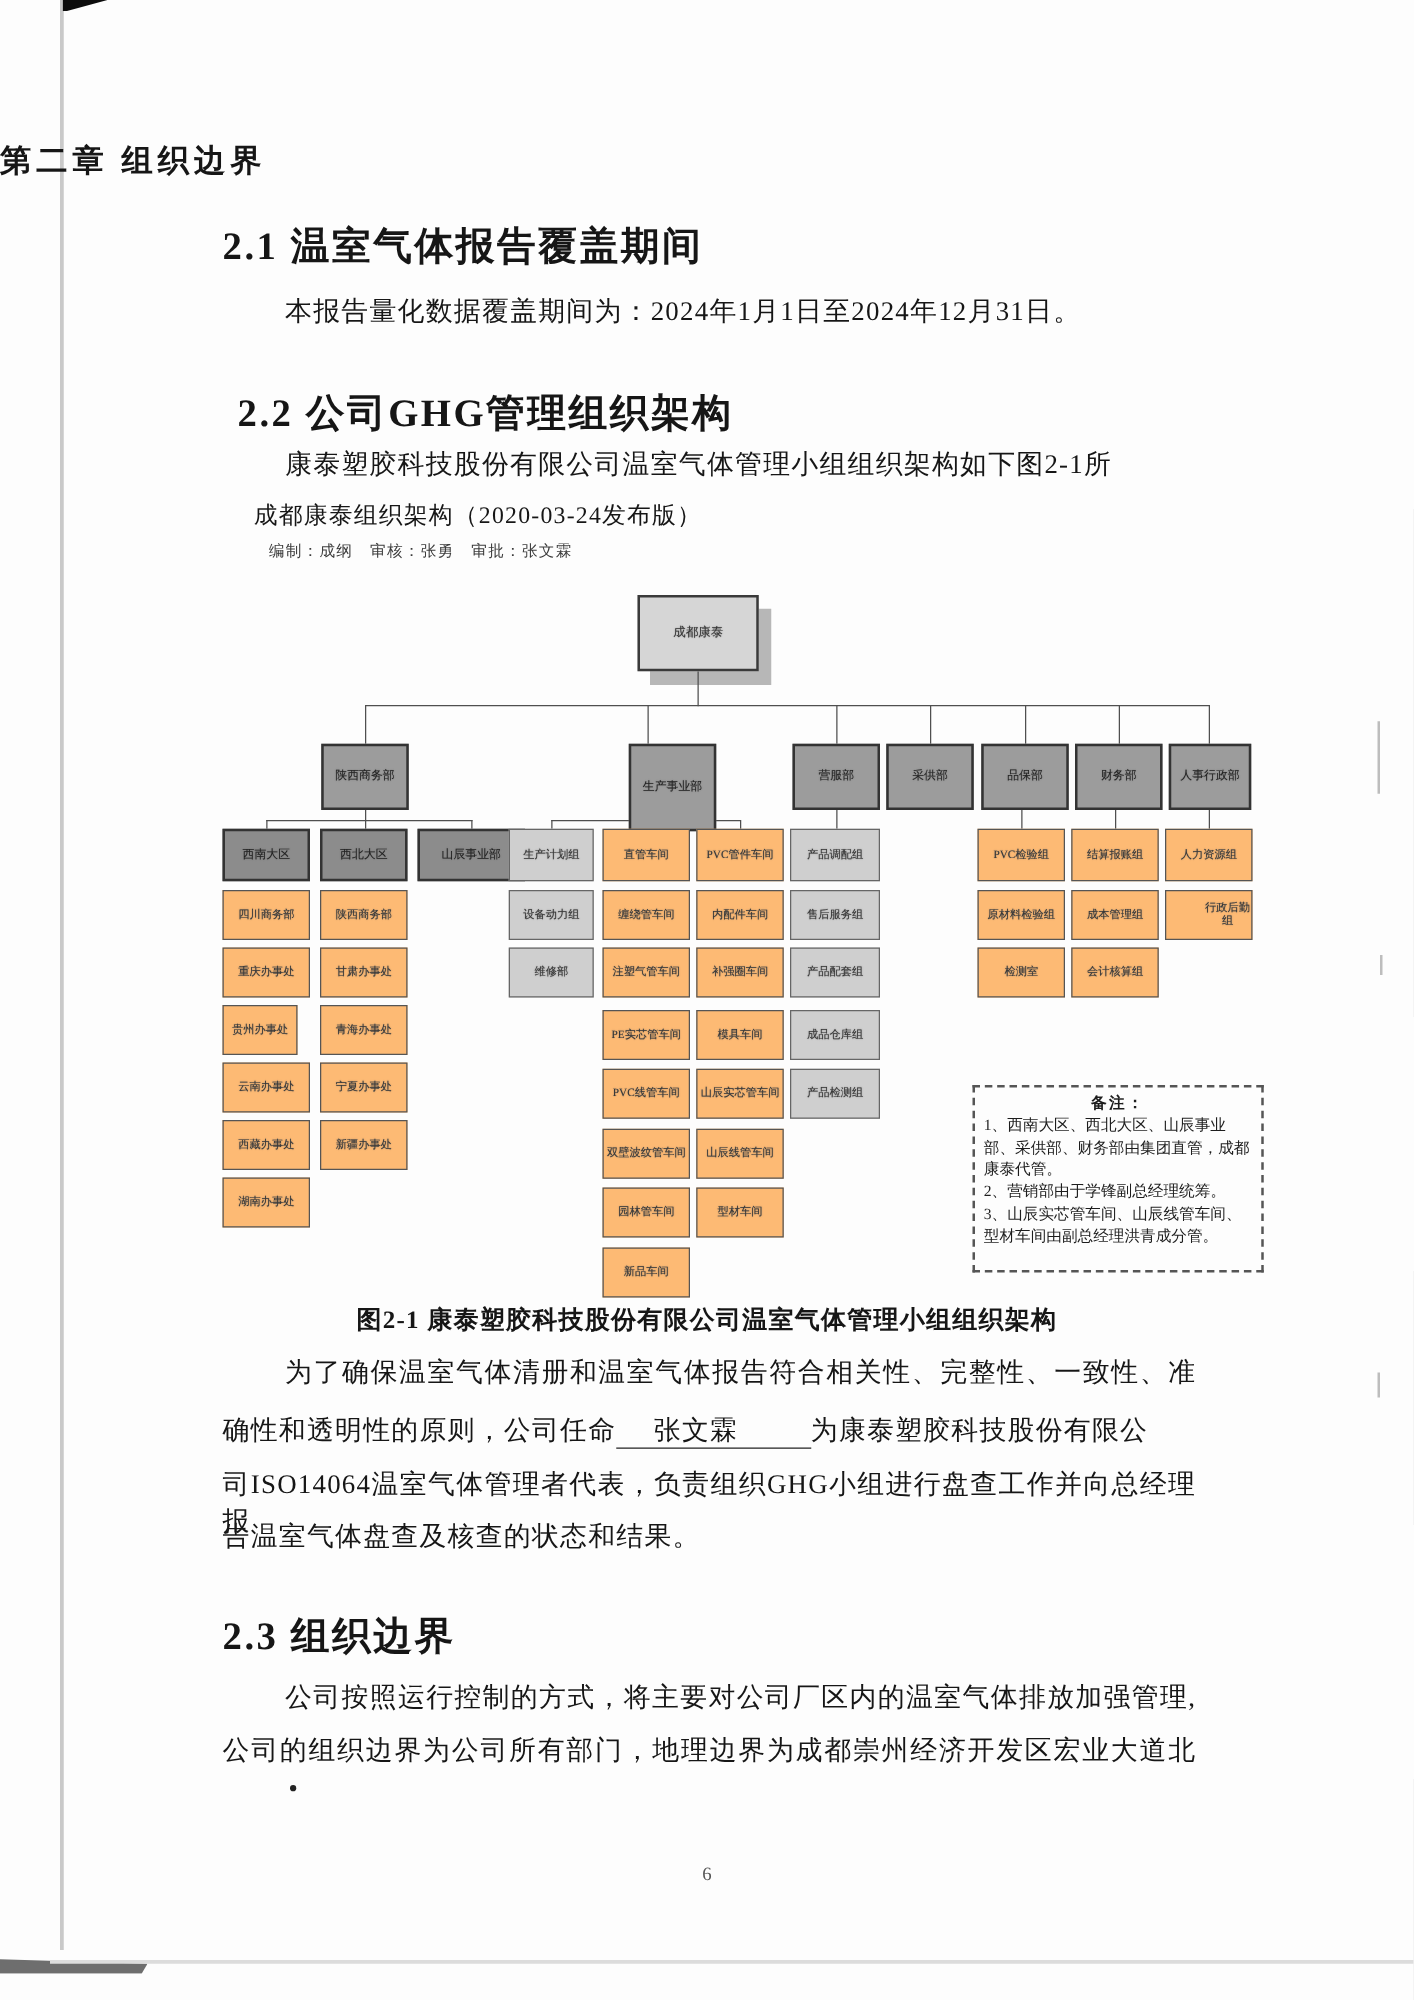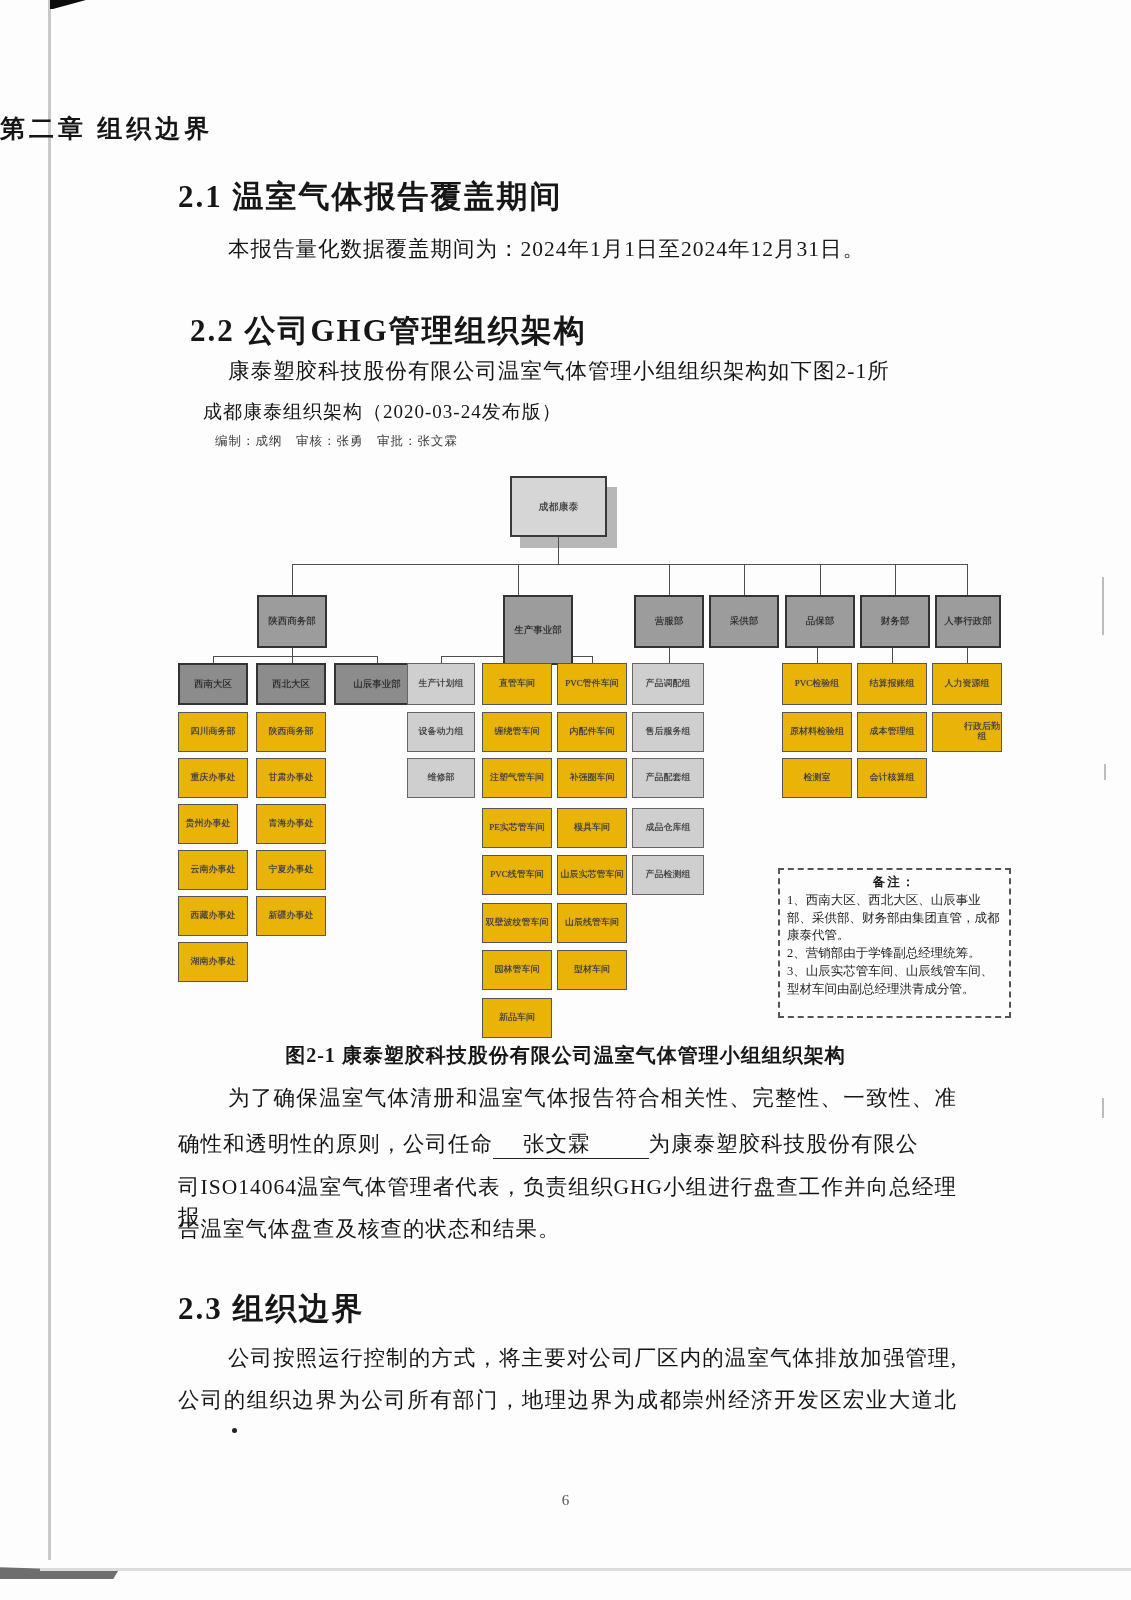--- a/index.html
+++ b/index.html
@@ -18,21 +18,21 @@
   .figure-caption{left:0;top:1042px;width:1131px;text-align:center;font-size:20px;font-weight:bold;letter-spacing:1px;}
   .page-number{left:0;top:1492px;width:1131px;text-align:center;font-size:15px;color:#555;}
   
   #org-chart{left:0;top:0;width:1131px;height:1600px;pointer-events:none;}
   .box{position:absolute;display:flex;align-items:center;justify-content:center;text-align:center;
        font-size:9px;color:#383838;line-height:1.1;padding:1px;box-sizing:border-box;
        text-shadow:0 0 1px rgba(90,90,90,.9);overflow:hidden;}
   .t-root{background:#d6d6d6;border:2px solid #3a3a3a;font-size:10px;}
   .t-l2{background:#9c9c9c;border:2px solid #333;font-size:9.5px;color:#242424;}
   .t-dark{background:#8c8c8c;border:2px solid #333;font-size:9.5px;color:#222;}
-  .t-child{background:#eab308;border:1px solid #555;}
+  .t-child{background:#fdba74;border:1px solid #555;}
   .t-childlight{background:#cfcfcf;border:1px solid #666;}
   .root-shadow{left:520px;top:487px;width:97px;height:61px;background:#b7b7b7;}
   .conn{position:absolute;background:#4f4f4f;}
   .notes-box{left:778px;top:868px;width:233px;height:150px;border:2px dashed #555;box-sizing:border-box;
              padding:4px 7px;font-size:12.5px;line-height:1.42;color:#1d1d1d;background:rgba(253,253,253,.6);}
   .notes-title{text-align:center;font-weight:bold;letter-spacing:2px;}
   
   .scanline-left{left:48px;top:0;width:3px;height:1560px;background:#c9c9c9;}
   .wedge{left:50px;top:0;width:36px;height:9px;background:#0d0d0d;clip-path:polygon(0 0,100% 0,8% 100%,0 100%);}
   .bottom-blob{left:0;top:1561px;width:118px;height:18px;background:#6e6e6e;clip-path:polygon(0 35%,100% 55%,96% 100%,0 100%);}

